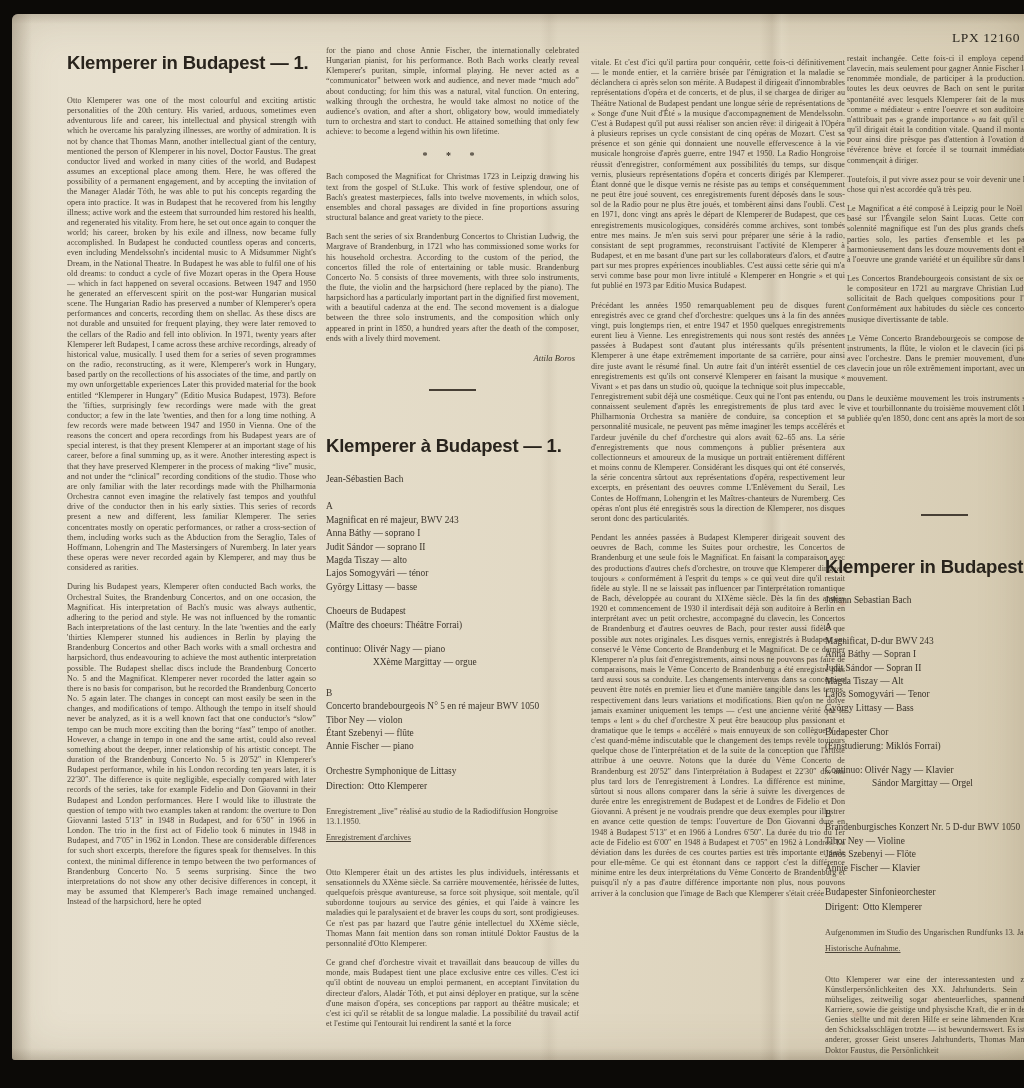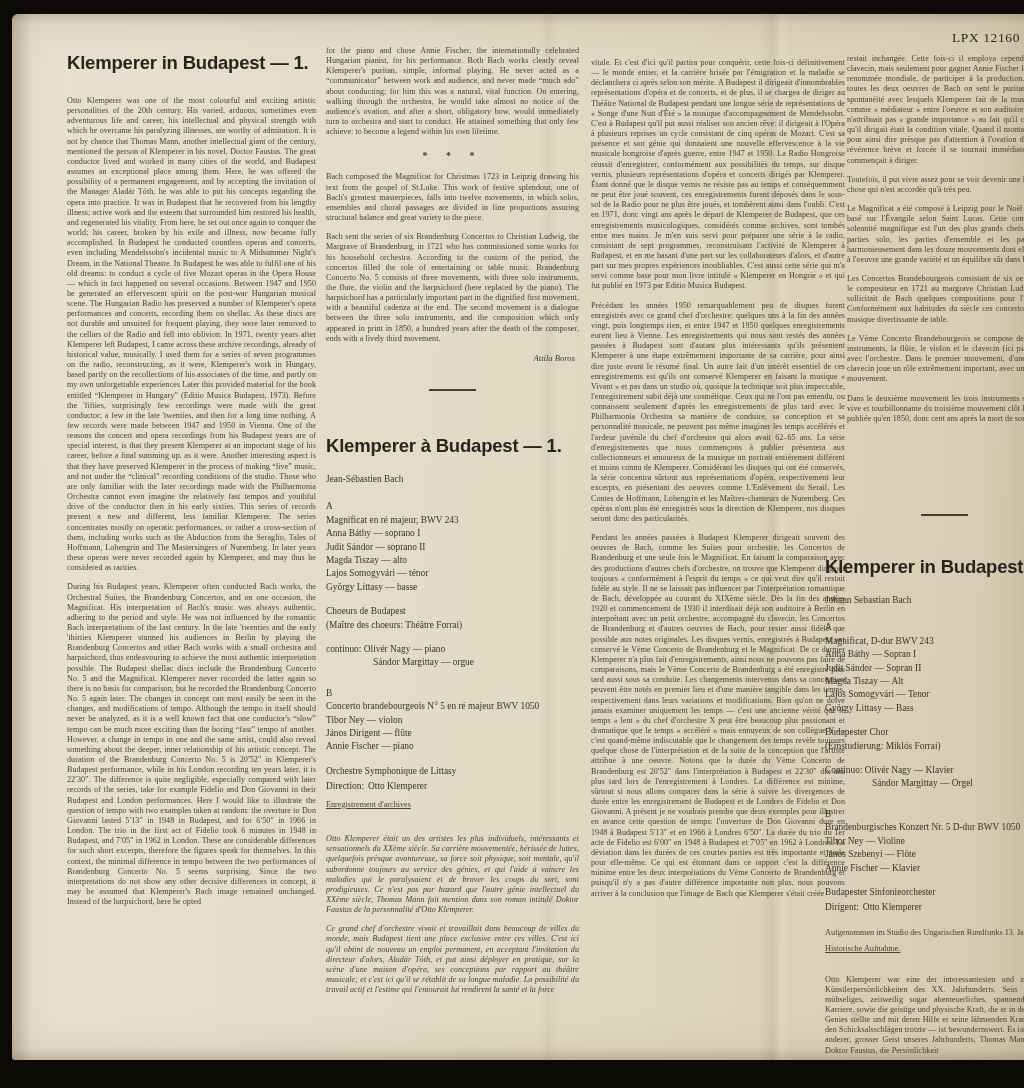--- a/index.html
+++ b/index.html
@@ -69,21 +69,21 @@
   .composer { margin-bottom:14px !important; }
   .grp { margin-top:11px !important; }
   .cind { padding-left:47px; }
   .side-b { margin-top:17px !important; }
   .cond { margin-top:2px !important; }
   .cond .cl { margin-right:4px; }
   .rec { font-size:8.2px !important; line-height:10.4px !important; color:#4a4236; }
   .rec-first { margin-top:13px !important; }
   .rec-second { margin-top:6px !important;text-decoration:underline; }
 
-  .frcol2 { margin-top:24px;font-style:italic; }
+  .frcol2 { margin-top:24px; }
   .de-para { margin-top:20px; margin-bottom:0; }
 </style>
 </head>
 <body>
 
 <div class="paper">
   <div class="shade-top"></div>
   <div class="shade-left"></div>
   <div class="shade-bottom"></div>
   <div class="crease-a"></div>
@@ -114,28 +114,29 @@
       <p class="b">A</p>
       <p class="b">Magnificat en ré majeur, BWV 243</p>
       <p>Anna Báthy — soprano I</p>
       <p>Judit Sándor — soprano II</p>
       <p>Magda Tiszay — alto</p>
       <p>Lajos Somogyvári — ténor</p>
       <p>György Littasy — basse</p>
       <p class="grp">Choeurs de Budapest</p>
       <p>(Maître des choeurs: Théâtre Forrai)</p>
       <p class="grp">continuo: Olivér Nagy — piano</p>
-      <p class="cind">Sándor Margittay — orgue</p>
+      <p class="cind">XXème Margittay — orgue</p>
       <p class="b side-b">B</p>
       <p class="b">Concerto brandebourgeois N° 5 en ré majeur BWV 1050</p>
       <p>Tibor Ney — violon</p>
-      <p>János Dirigent — flûte</p>
+      <p>Étant Szebenyi — flûte</p>
       <p>Annie Fischer — piano</p>
       <p class="grp">Orchestre Symphonique de Littasy</p>
       <p class="cond"><span class="cl">Direction:</span><span class="b">Otto Klemperer</span></p>
+      <p class="rec rec-first">Enregistrement „live” réalisé au studio de la Radiodiffusion Hongroise 13.1.1950.</p>
       <p class="rec rec-second">Enregistrement d'archives</p>
     </div>
 
     <div class="frcol2">
       <p class="bt">Otto Klemperer était un des artistes les plus individuels, intéressants et sensationnels du XXème siècle. Sa carrière mouvementée, hérissée de luttes, quelquefois prèsque avantureuse, sa force soit physique, soit mentale, qu'il subordonne toujours au service des génies, et qui l'aide à vaincre les maladies qui le paralysaient et de braver les coups du sort, sont prodigieuses. Ce n'est pas par hazard que l'autre génie intellectuel du XXème siècle, Thomas Mann fait mention dans son roman intitulé Doktor Faustus de la personnalité d'Otto Klemperer.</p>
       <p class="bt">Ce grand chef d'orchestre vivait et travaillait dans beaucoup de villes du monde, mais Budapest tient une place exclusive entre ces villes. C'est ici qu'il obtint de nouveau un emploi permanent, en acceptant l'invitation du directeur d'alors, Aladár Tóth, et put ainsi déployer en pratique, sur la scène d'une maison d'opéra, ses conceptions par rapport au théâtre musicale; et c'est ici qu'il se rétablit de sa longue maladie. La possibilité du travail actif et l'estime qui l'entourait lui rendirent la santé et la force</p>
     </div>
   </section>
 
   <section class="col col3">

